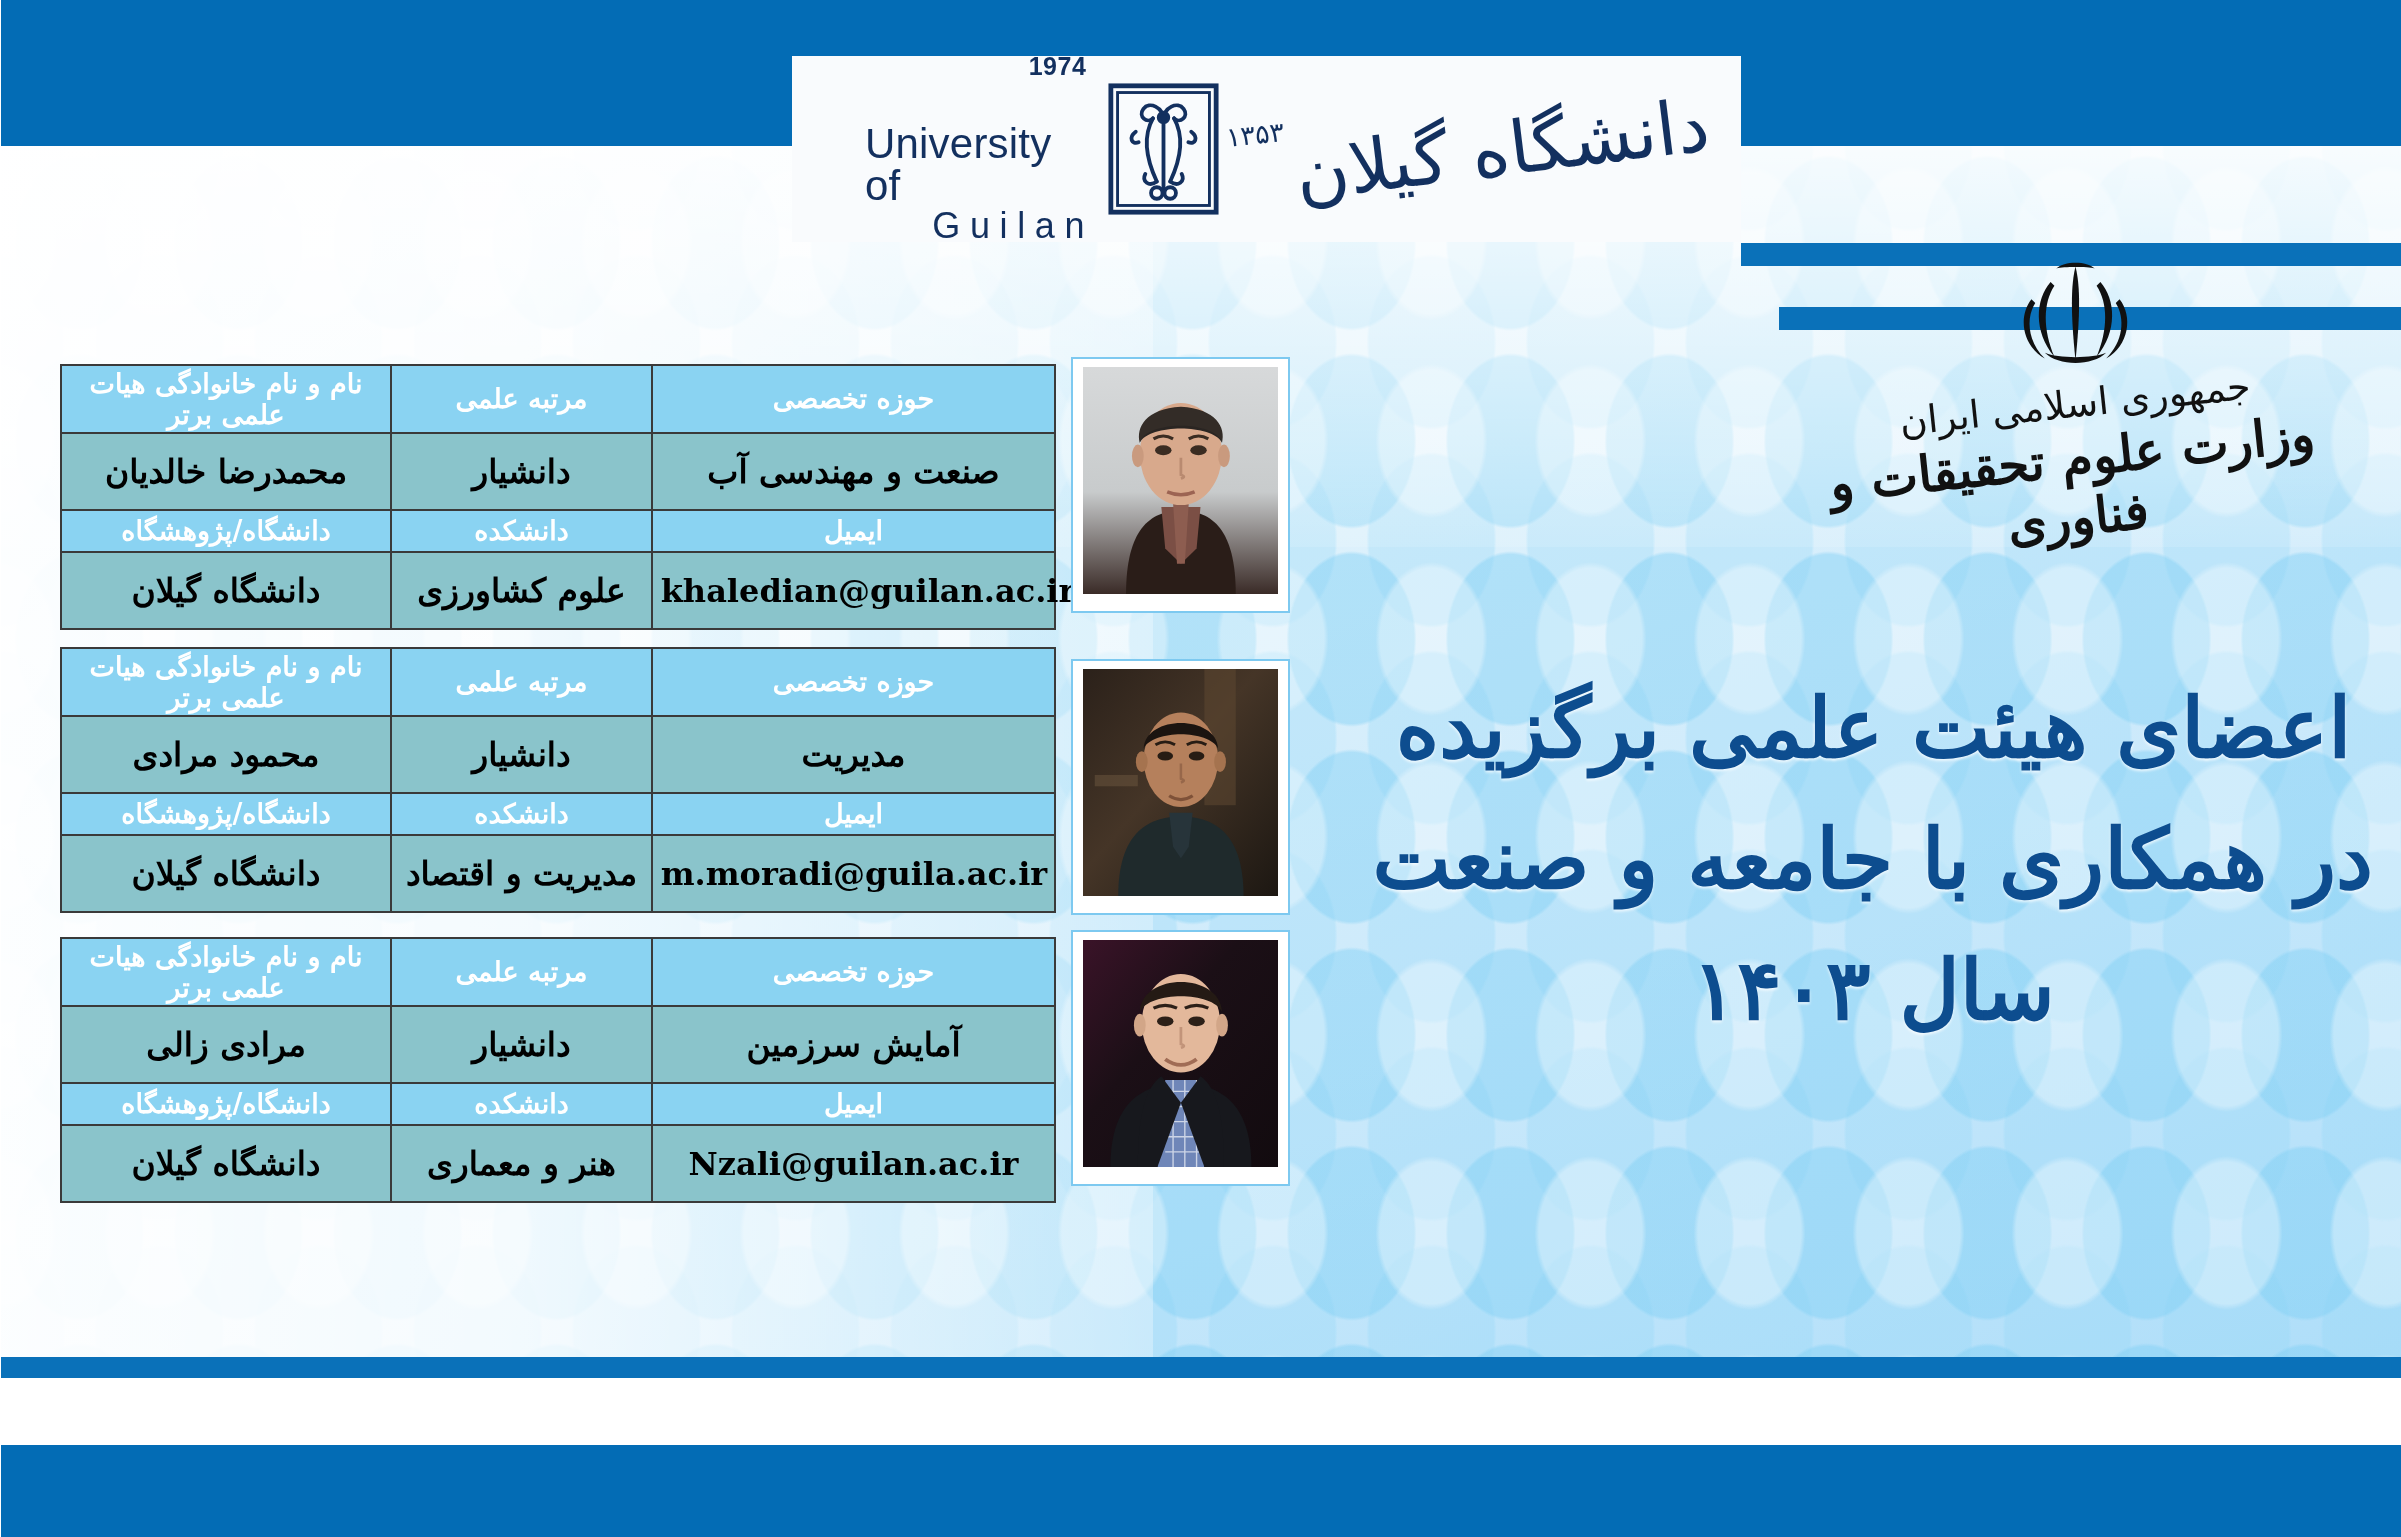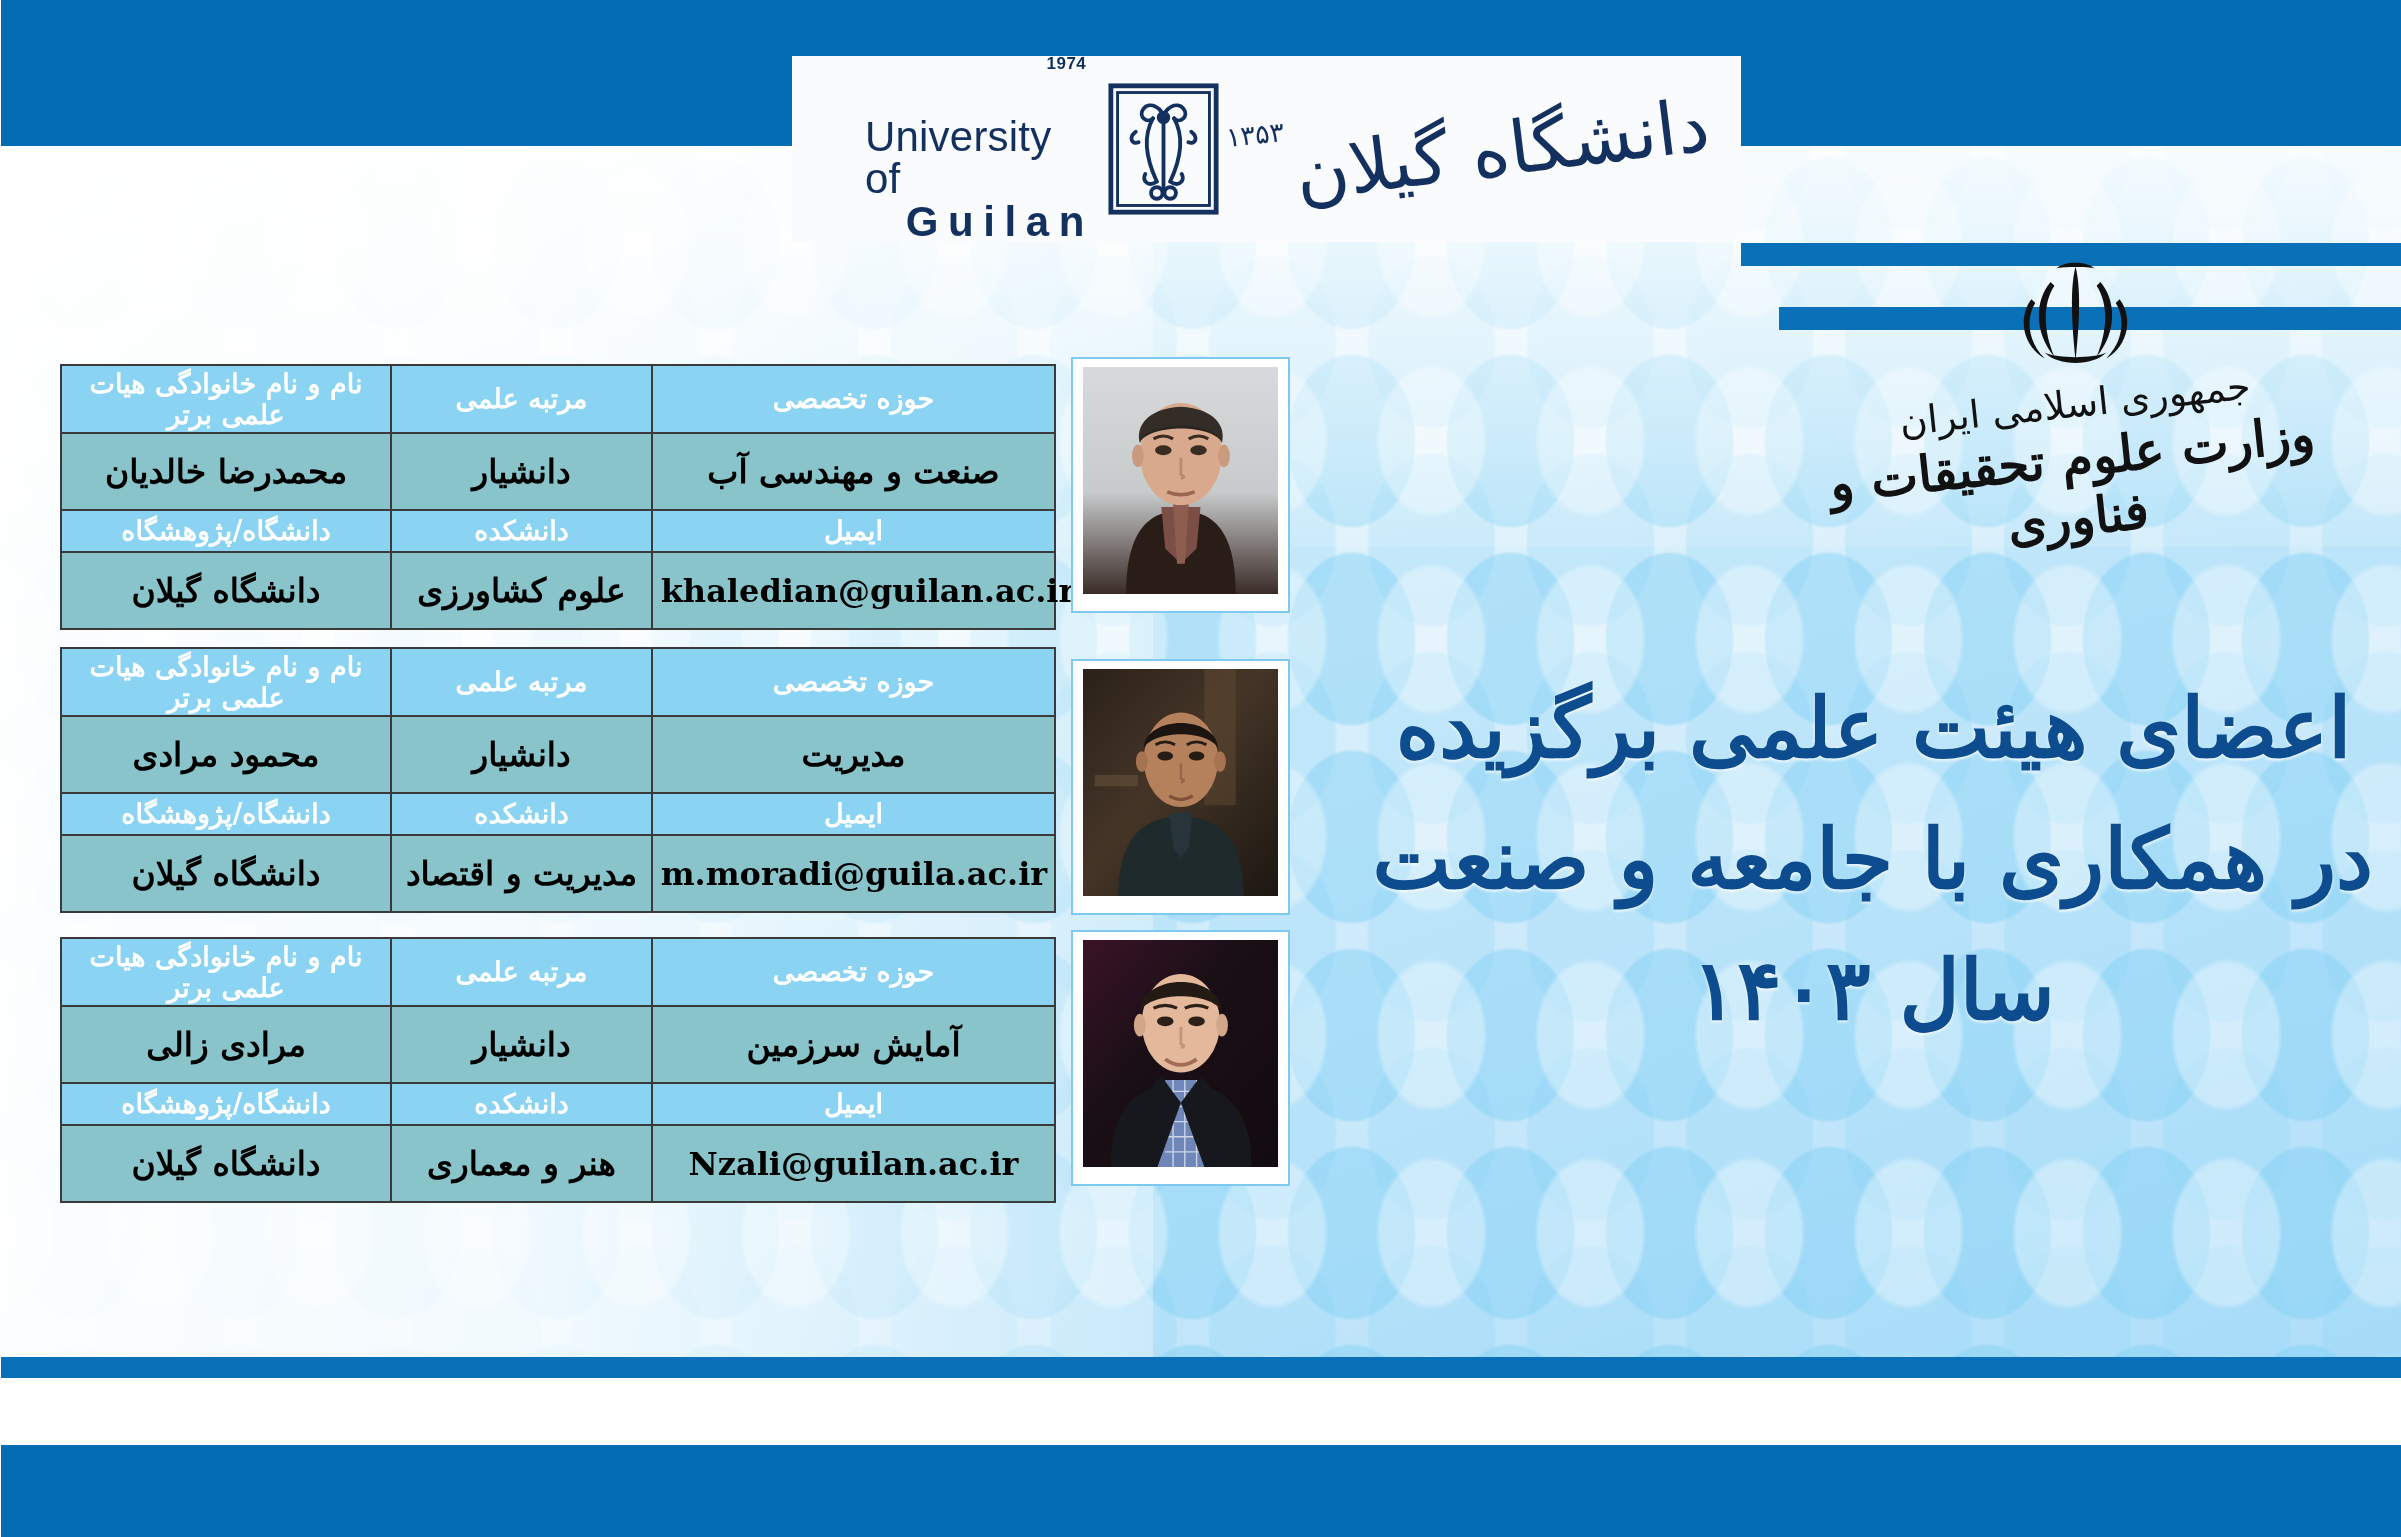--- a/index.html
+++ b/index.html
@@ -83,25 +83,25 @@
     position:absolute;left:865px;top:77px;width:845px;height:144px;
     display:flex;align-items:center;justify-content:flex-start;
     direction:ltr;
   }
   .ulogo-en{
     display:flex;flex-direction:column;align-items:flex-end;
     color:#13305f;line-height:1;
     margin-right:13.4px;
   }
   .ulogo-year{
-    font-size:17px;font-weight:bold;letter-spacing:0.5px;
+    font-size:25px;font-weight:bold;letter-spacing:0.5px;
     margin-right:7.7px;margin-bottom:-3.8px;align-self:flex-end;
   }
   .ulogo-univ{font-size:42px;font-weight:400;letter-spacing:0.2px;margin-top:48px;}
-  .ulogo-guilan{font-size:42px;font-weight:bold;letter-spacing:9.6px;margin-top:1px;}
+  .ulogo-guilan{font-size:36px;font-weight:normal;letter-spacing:9.6px;margin-top:1px;}
   .ulogo-mark{width:113px;height:134px;flex:0 0 auto;}
   .ulogo-fa{
     margin-left:9.6px;
     font-family:"DejaVu Serif", serif;
     font-size:73px;color:#13305f;
     direction:rtl;white-space:nowrap;
     transform:rotate(-7deg);
     line-height:1;
   }
   .ulogo-faYear{

